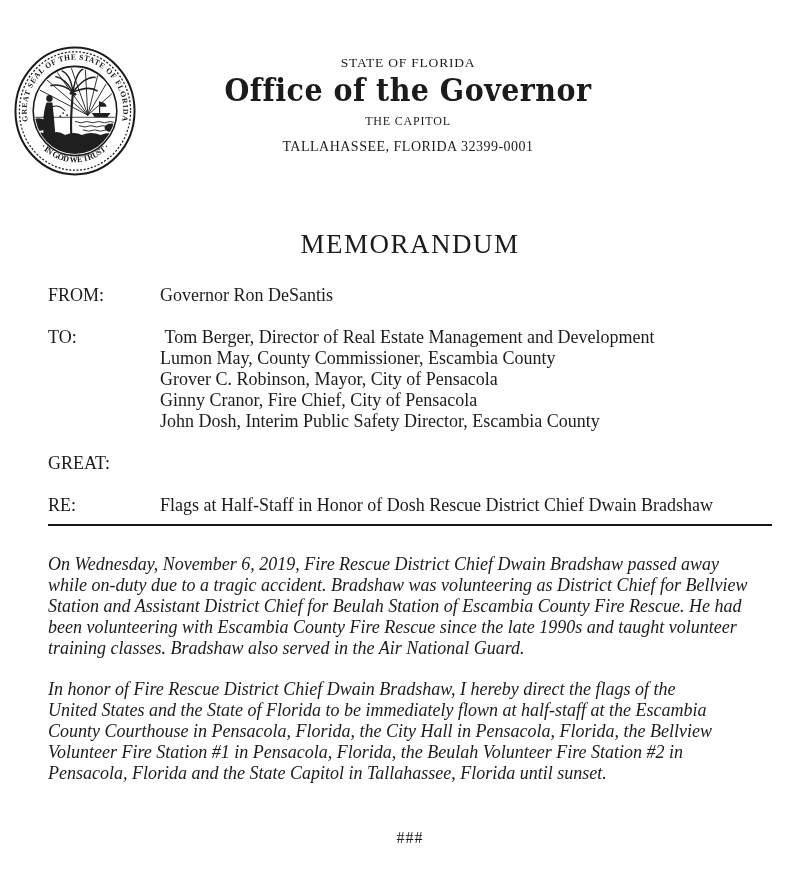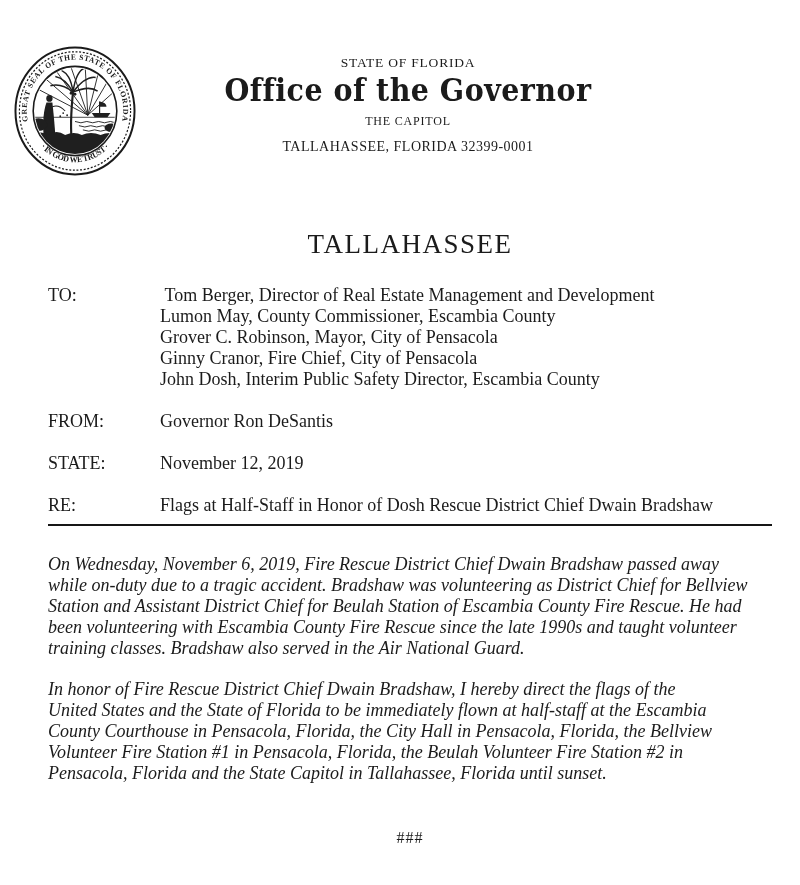--- a/index.html
+++ b/index.html
@@ -177,38 +177,37 @@
     </g>
   </svg>
 
   <div class="letterhead">
     <div class="state-line">STATE OF FLORIDA</div>
     <div class="office-title">Office of the Governor</div>
     <div class="capitol-line">THE CAPITOL</div>
     <div class="address-line">TALLAHASSEE, FLORIDA 32399-0001</div>
   </div>
 
-  <h1 class="memo-title">TALLAHASSEE</h1>
+  <h1 class="memo-title">MEMORANDUM</h1>
 
   <div class="fields">
+    <div class="field-row">
+      <div class="field-label">FROM:</div>
+      <div class="field-value">Governor Ron DeSantis</div>
+    </div>
     <div class="field-row">
       <div class="field-label">TO:</div>
       <div class="field-value"> Tom Berger, Director of Real Estate Management and Development
 Lumon May, County Commissioner, Escambia County
 Grover C. Robinson, Mayor, City of Pensacola
 Ginny Cranor, Fire Chief, City of Pensacola
 John Dosh, Interim Public Safety Director, Escambia County</div>
     </div>
     <div class="field-row">
-      <div class="field-label">FROM:</div>
-      <div class="field-value">Governor Ron DeSantis</div>
-    </div>
-    <div class="field-row">
-      <div class="field-label">STATE:</div>
-      <div class="field-value">November 12, 2019</div>
+      <div class="field-label">GREAT:</div>
     </div>
     <div class="field-row">
       <div class="field-label">RE:</div>
       <div class="field-value">Flags at Half-Staff in Honor of Dosh Rescue District Chief Dwain Bradshaw</div>
     </div>
   </div>
 
   <hr class="rule">
 
   <div class="body-text">

